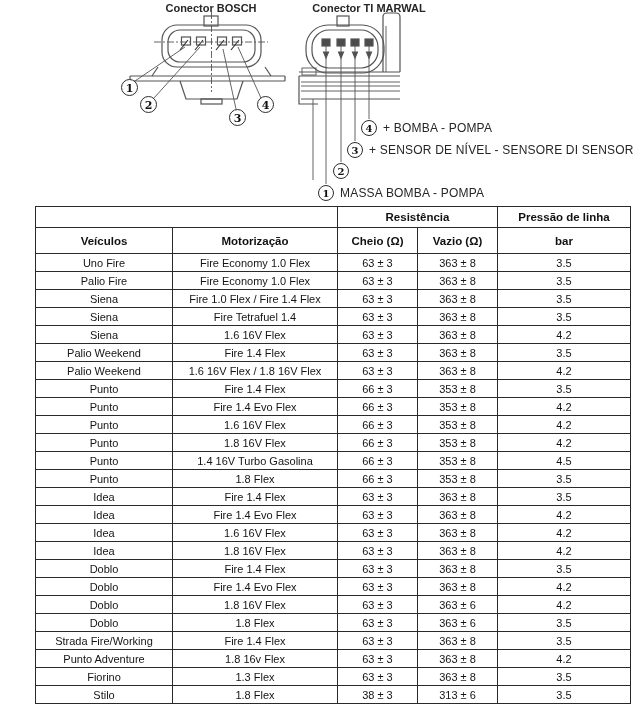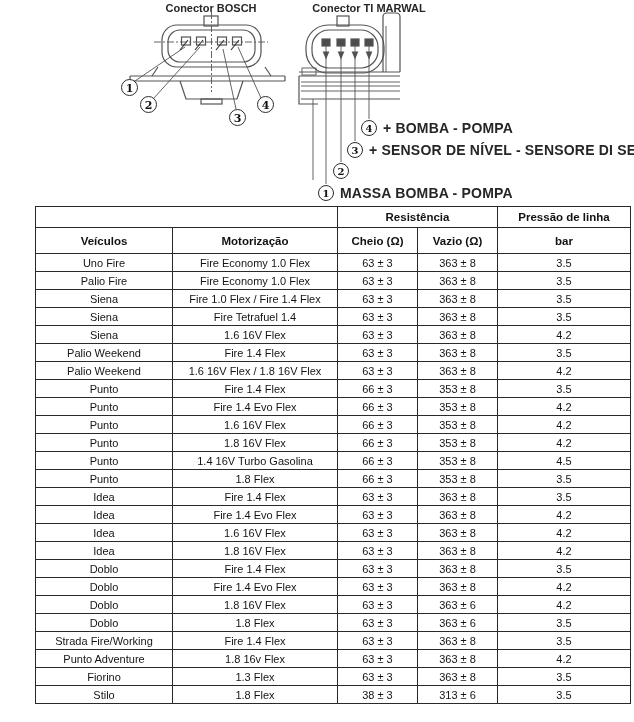--- a/index.html
+++ b/index.html
@@ -33,21 +33,21 @@
   }
   .num-circle{
     width:16px;height:16px;flex:0 0 16px;
     border:1.3px solid #2c2c2c;border-radius:50%;
     background:#fff;
     font-family:"DejaVu Serif",serif;font-weight:bold;font-size:10px;
     line-height:16px;text-align:center;color:#111;
     box-sizing:border-box;
   }
   .legend-text{
-    font-size:14px;font-weight:bold;letter-spacing:.2px;color:#262626;
+    font-size:12px;font-weight:normal;letter-spacing:.2px;color:#262626;
   }
   
   table.spec{
     position:absolute;left:35px;top:206px;width:595px;
     border-collapse:collapse;table-layout:fixed;
     font-family:"Liberation Sans",sans-serif;
   }
   table.spec th,table.spec td{
     border:1.5px solid #2a2a2a;
     text-align:center;vertical-align:middle;

